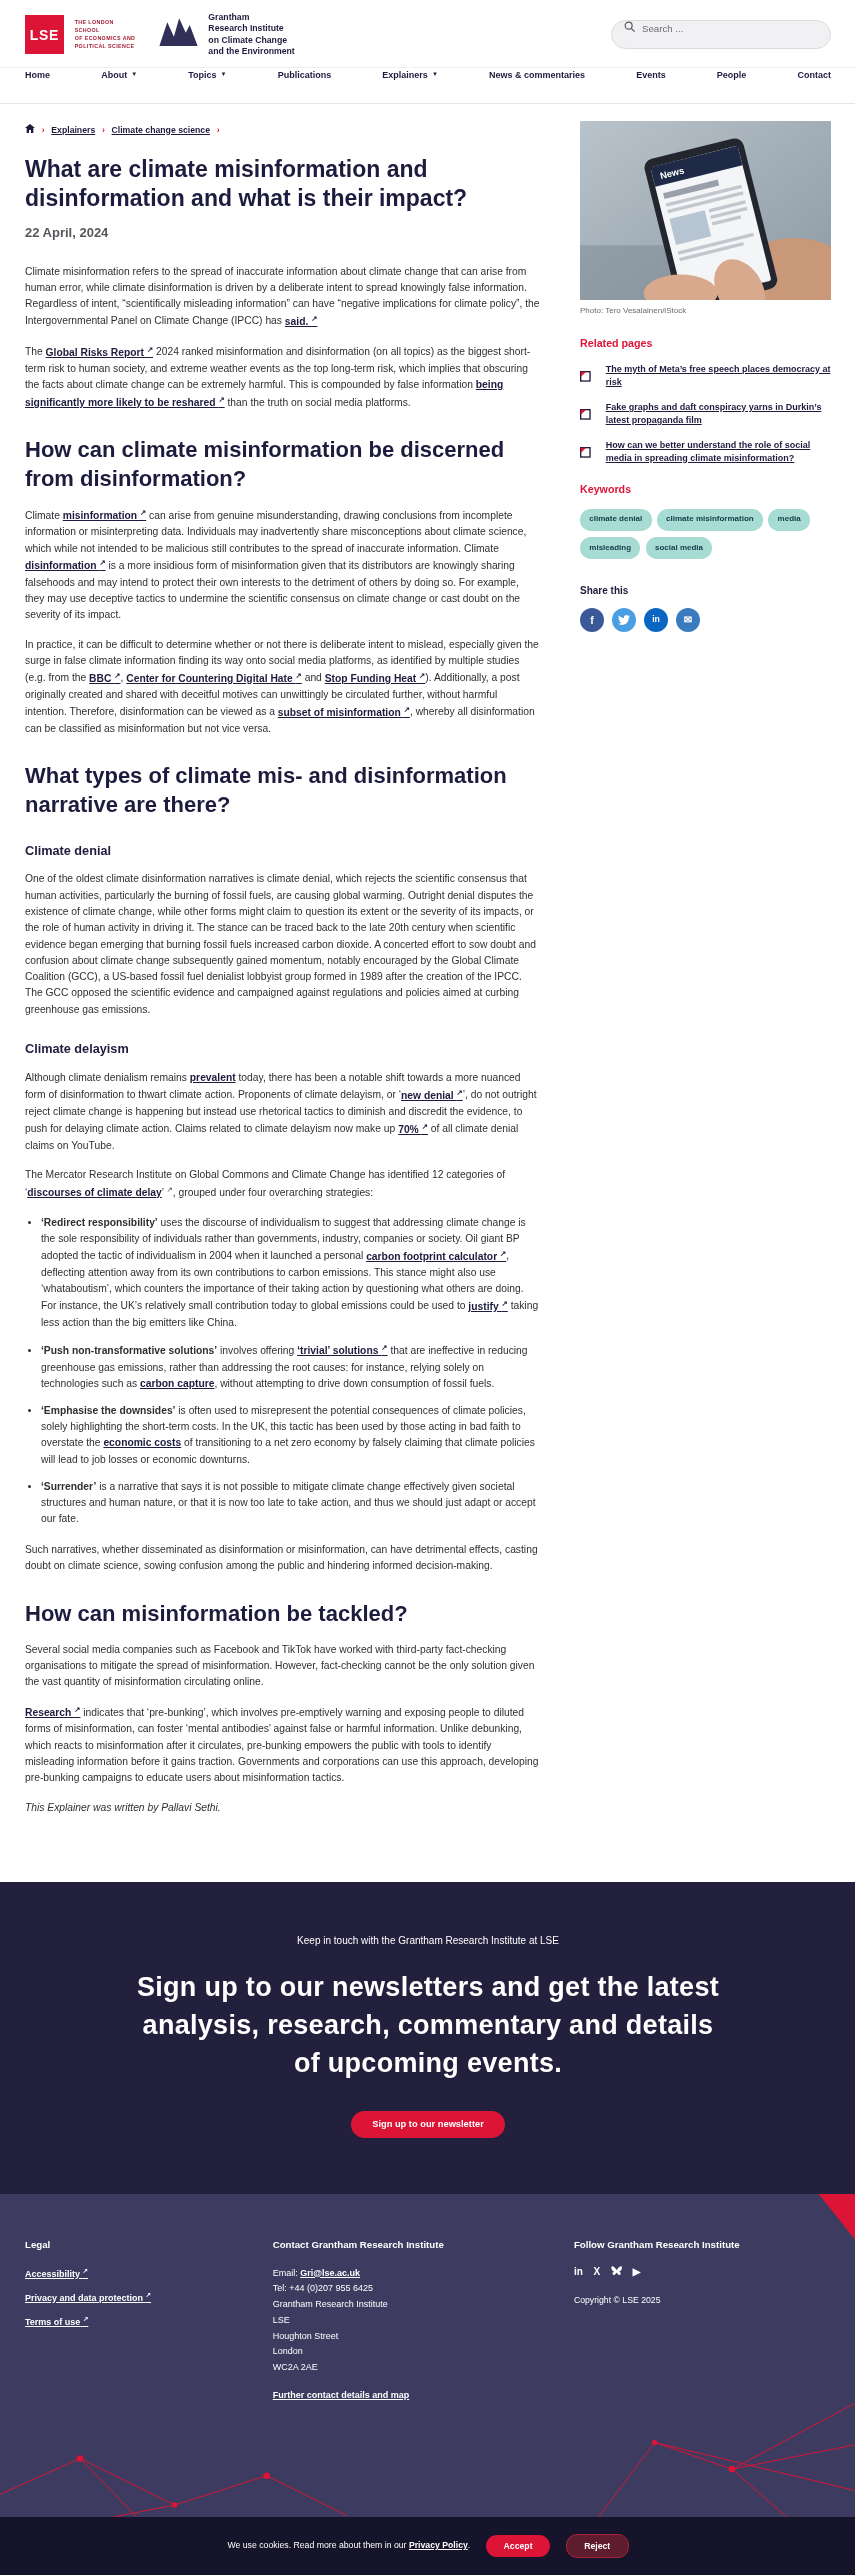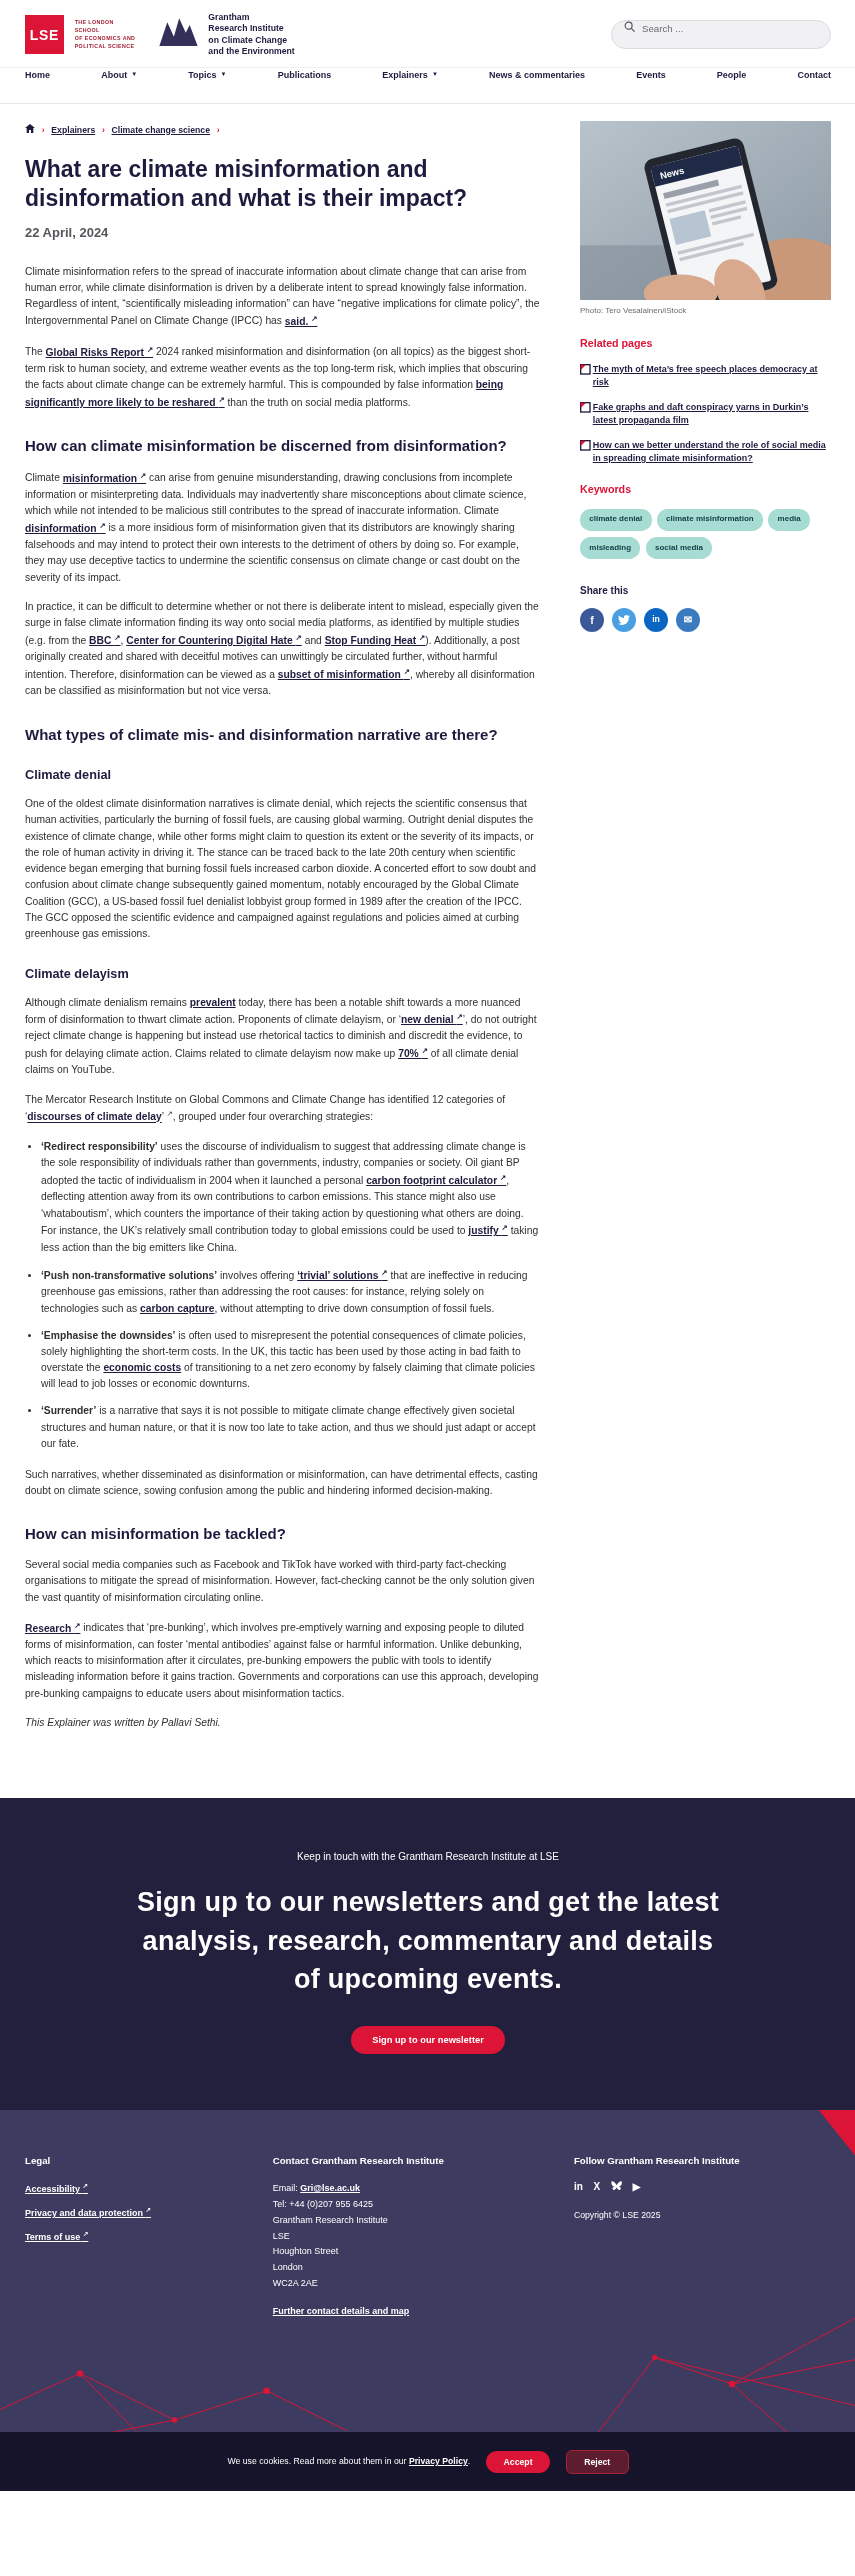--- a/index.html
+++ b/index.html
@@ -38,34 +38,34 @@
 
   .breadcrumb{display:flex;align-items:center;gap:6.7px;font-size:8.7px;font-weight:bold;
               color:var(--dark-navy,#1e1c3e);margin:2.7px 0 17.3px}
   .breadcrumb a{color:var(--dark-navy,#1e1c3e);text-decoration:underline}
   .crumb-sep{color:var(--lse-red,#dc1436);font-size:8.7px;font-weight:bold}
 
   h1{font-size:23px;line-height:1.25;color:var(--dark-navy,#1e1c3e);font-weight:800;max-width:507px}
   .date{font-size:13px;color:#56565c;margin:10.7px 0 20px;font-weight:bold}
 
   .article p{margin-bottom:13.3px}
-  .article h2{font-size:15px;color:var(--dark-navy,#1e1c3e);font-weight:800;margin:25px 0 13.3px;line-height:1.3}
+  .article h2{font-size:22px;color:var(--dark-navy,#1e1c3e);font-weight:800;margin:25px 0 13.3px;line-height:1.3}
   .article h3{font-size:12.7px;color:var(--dark-navy,#1e1c3e);font-weight:800;margin:21.3px 0 10.7px}
   .article a{color:var(--dark-navy,#1e1c3e);font-weight:bold;text-decoration:underline}
   .article strong{color:#2f2f33}
   .article .ext{font-size:.72em;vertical-align:super}
   .article ul{margin:0 0 14.7px 16px}
   .article li{margin-bottom:10.7px}
   .byline{font-style:italic}
 
   
   .photo{width:100%;height:179px;overflow:hidden;border-radius:1.3px;display:block}
   .credit{font-size:8px;color:#6a6a70;margin:5.3px 0 17.3px}
   .side-h{color:var(--lse-red,#dc1436);font-size:10.7px;font-weight:800;margin:16px 0 10.7px}
-  .rel-item{display:flex;gap:2px;margin-bottom:12px;align-items:flex-start}
+  .rel-item{display:flex;gap:15px;margin-bottom:12px;align-items:center}
   .rel-item a{font-size:9px;font-weight:bold;color:var(--dark-navy,#1e1c3e);
               text-decoration:underline;line-height:1.45}
   .rel-icon{flex:none;margin-top:1.3px}
   .kw-wrap{display:flex;flex-wrap:wrap}
   .kw{display:inline-block;background:var(--keyword-teal,#a6dcd3);color:#123c44;font-weight:bold;
       font-size:8px;padding:4.7px 9.3px;border-radius:10.7px;margin:0 5.3px 6.7px 0}
   .share-h{color:var(--dark-navy,#1e1c3e);font-size:10px;font-weight:800;margin:17.3px 0 9.3px}
   .share-row{display:flex;gap:8px}
   .share-btn{width:24px;height:24px;border-radius:50%;display:flex;align-items:center;
              justify-content:center;color:#fff;font-weight:bold;font-size:10.7px}
@@ -95,21 +95,21 @@
   .deco{position:absolute;left:0;right:0;bottom:0;width:100%;height:153px;pointer-events:none}
   .deco-corner{position:absolute;top:0;right:0;pointer-events:none}
 
   
   .cookie{background:var(--cookie-bar,#15142a);color:#fff;display:flex;align-items:center;
           justify-content:center;gap:16px;padding:17.3px 27px}
   .cookie-text{font-size:8.7px}
   .cookie-text a{color:#fff;font-weight:bold;text-decoration:underline}
   .btn-accept{background:var(--lse-red,#dc1436);color:#fff;border:none;border-radius:12px;
               padding:6px 17.3px;font-size:8.7px;font-weight:bold;font-family:inherit;cursor:pointer}
-  .btn-reject{background:#5e1d2e;color:#fff;border:0.7px solid #a92138;border-radius:6px;
+  .btn-reject{background:#5e1d2e;color:#fff;border:0.7px solid #a92138;border-radius:11px;
               padding:6px 17.3px;font-size:8.7px;font-weight:bold;font-family:inherit;cursor:pointer}
 </style>
 </head>
 <body>
 
 <header>
   <div class="header-inner">
     <div class="logos">
       <div class="lse-box">LSE</div>
       <div class="lse-tag">

